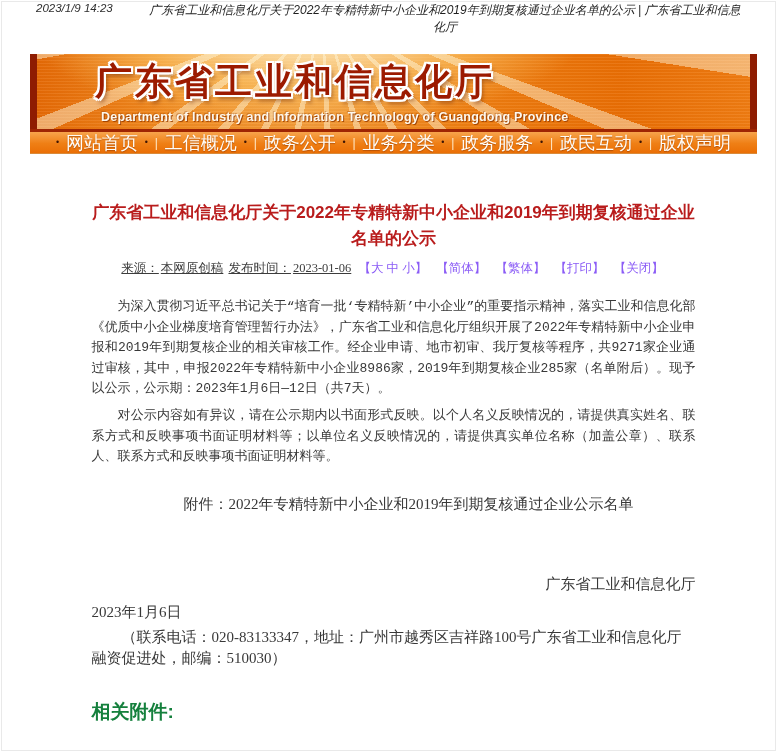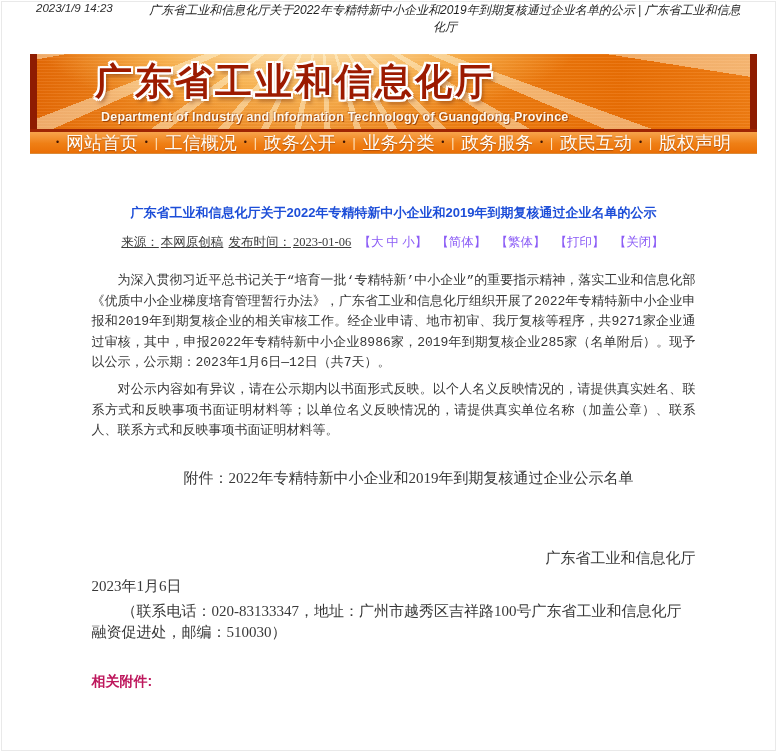--- a/index.html
+++ b/index.html
@@ -61,39 +61,39 @@
   .nav-dot{color:#3d1403;font-size:9px;line-height:1;}
   .nav-sep{color:#ffe9c8;font-size:12px;}
 
   
   .article{
     width:604px;margin:0 auto;color:#333;
     font-family:"Liberation Serif","DejaVu Serif",serif;
   }
   .article-title{
     margin:46px 0 0;font-family:"Liberation Sans","DejaVu Sans",sans-serif;
-    font-size:13px;line-height:26px;text-align:center;color:#1d4ed8;font-weight:bold;
+    font-size:17px;line-height:26px;text-align:center;color:#b91c1c;font-weight:bold;
   }
   .meta{
     text-align:center;margin-top:8px;font-size:12.5px;color:#3c3c3c;white-space:nowrap;
   }
   .meta span{margin:0 1px;text-decoration:underline;}
   .meta a{color:#8b5cf6;text-decoration:none;margin:0 3px;cursor:pointer;}
   .body-para{
     font-size:13px;line-height:20.6px;text-indent:2em;margin:6px 0 0;
     text-align:justify;color:#383838;font-family:Liberation Mono, monospace;
   }
   .body-para.first{margin-top:20px;}
   .attach-line{margin:26px 0 0;font-size:15px;line-height:21px;text-indent:2em;color:#383838;text-align:center;}
   .sig-org{margin:60px 0 0;text-align:right;font-size:15px;color:#383838;}
   .sig-date{margin:9px 0 0;font-size:15px;color:#383838;padding-right:26px;}
   .contact{margin:5px 0 0;font-size:15px;line-height:21px;text-indent:2em;color:#383838;}
   
   .related{margin-top:30px;font-family:"Liberation Sans","DejaVu Sans",sans-serif;}
-  .related-heading{color:#be185d;font-weight:bold;font-size:14px;}
+  .related-heading{color:#15803d;font-weight:bold;font-size:19px;}
   .related-list{list-style:none;margin:13px 0 0;padding:0;}
   .related-list li{font-size:12.5px;color:#4a4a4a;line-height:18px;}
 </style>
 </head>
 <body>
 
 <div class="page">
 
   <div class="print-header">
     <span class="ph-time">2023/1/9 14:23</span>

